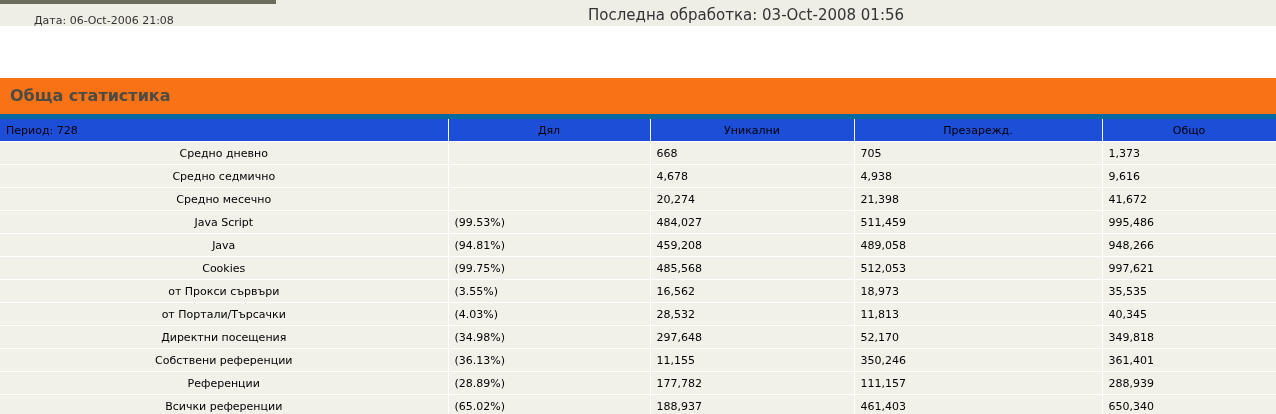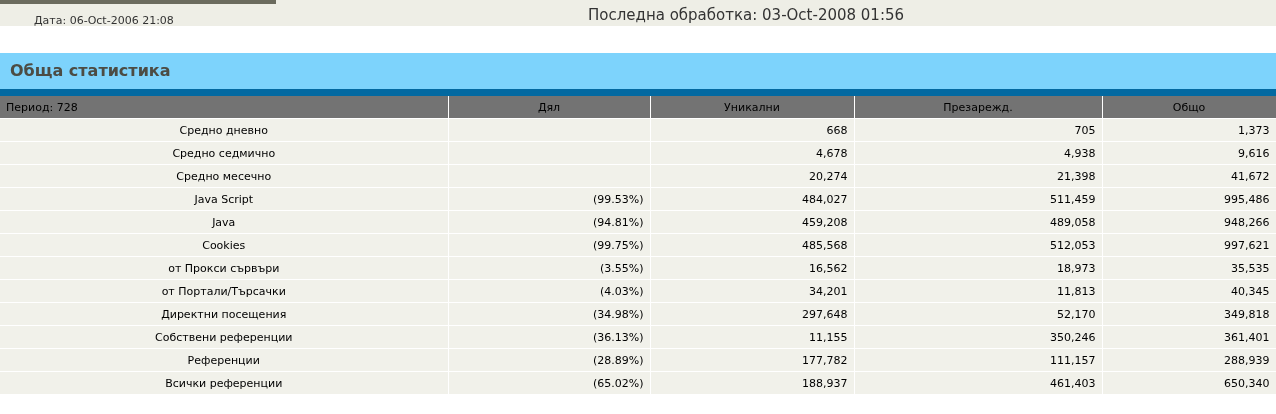--- a/index.html
+++ b/index.html
@@ -51,58 +51,58 @@
   .section {
     background: #f1f1ea;
   }
   .section-title {
     height: 36px;
     line-height: 36px;
     padding-left: 10px;
     font-size: 16px;
     font-weight: bold;
     color: #4c4c44;
-    background: #7dd3fc;
-    border-bottom: 7px solid #0369a1;
+    background: #f97316;
+    border-bottom: 5px solid #0369a1;
+    margin-top: 25px;
   }
   table.stats {
     width: 1276px;
     border-collapse: collapse;
     table-layout: fixed;
   }
   table.stats th, table.stats td {
     font-size: 11px;
     font-weight: normal;
     padding: 0 6px;
     height: 22px;
     vertical-align: middle;
     border-bottom: 1px solid #ffffff;
     border-right: 1px solid #ffffff;
     white-space: nowrap;
     overflow: hidden;
   }
   table.stats thead th {
-    background: #737373;
+    background: #1d4ed8;
     color: #000000;
     font-weight: normal;
   }
   table.stats thead th.label-col {
     text-align: left;
   }
   table.stats thead th.num {
     text-align: center;
   }
   table.stats tbody td {
     background: #f1f1ea;
   }
   table.stats tbody td.label-col {
     text-align: center;
   }
   table.stats tbody td.num {
-    text-align: right;
   }
   col.c-label { width: 448px; }
   col.c-share { width: 202px; }
   col.c-uniq   { width: 204px; }
   col.c-reload { width: 248px; }
   col.c-total  { width: 174px; }
 </style>
 </head>
 <body>
 
@@ -180,21 +180,21 @@
       <tr>
         <td class="label-col">от Прокси сървъри</td>
         <td class="num">(3.55%)</td>
         <td class="num">16,562</td>
         <td class="num">18,973</td>
         <td class="num">35,535</td>
       </tr>
       <tr>
         <td class="label-col">от Портали/Търсачки</td>
         <td class="num">(4.03%)</td>
-        <td class="num">34,201</td>
+        <td class="num">28,532</td>
         <td class="num">11,813</td>
         <td class="num">40,345</td>
       </tr>
       <tr>
         <td class="label-col">Директни посещения</td>
         <td class="num">(34.98%)</td>
         <td class="num">297,648</td>
         <td class="num">52,170</td>
         <td class="num">349,818</td>
       </tr>

